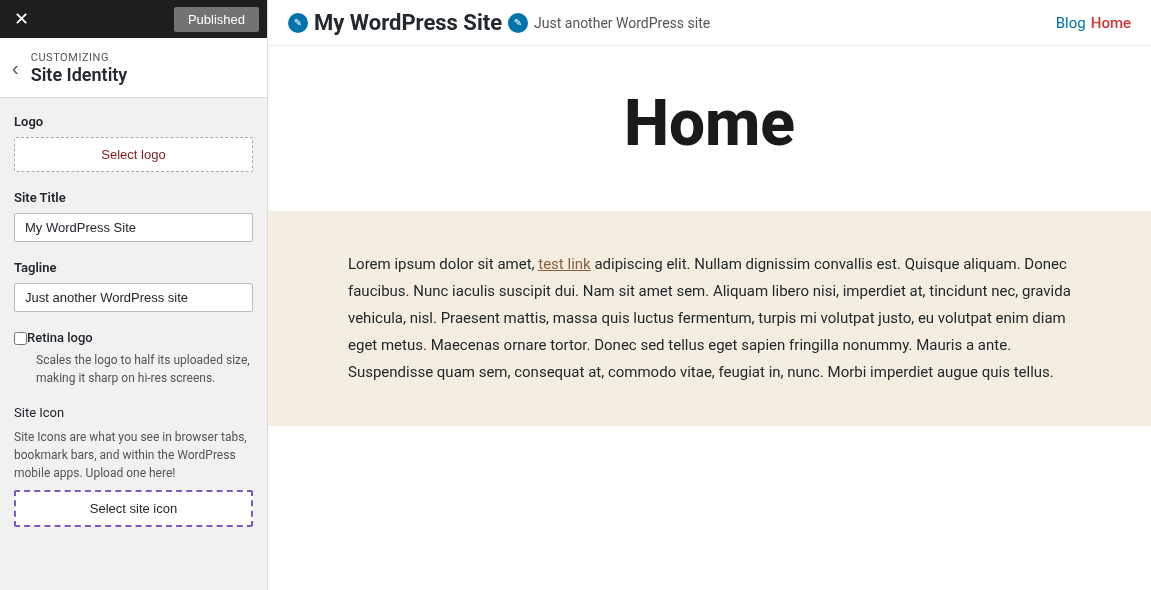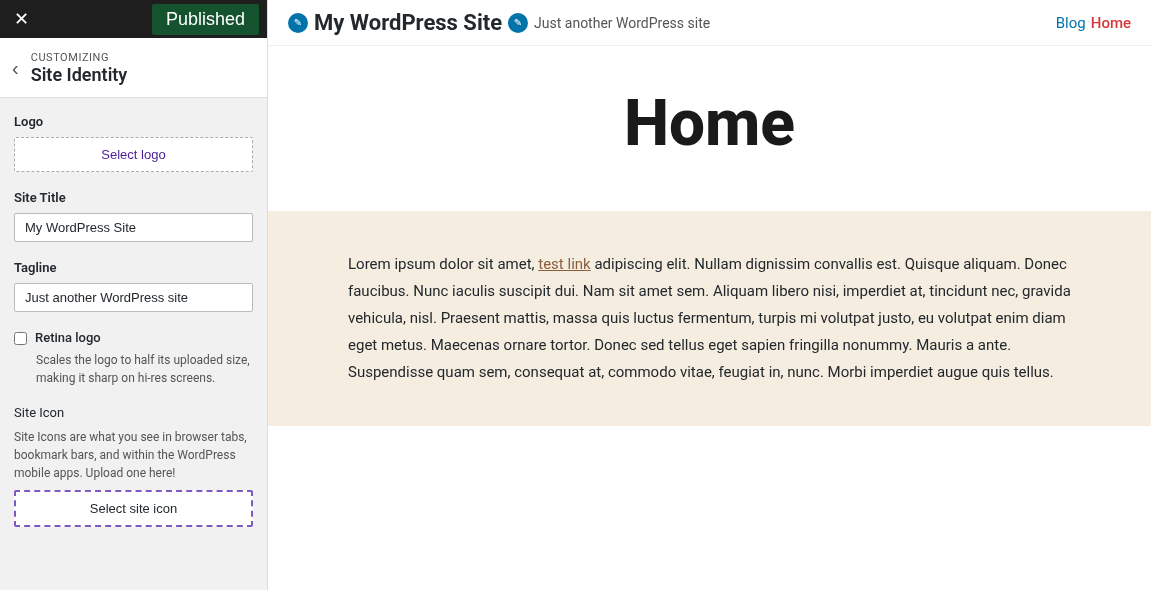--- a/index.html
+++ b/index.html
@@ -31,25 +31,25 @@
       background: none;
       border: none;
       color: #fff;
       font-size: 18px;
       cursor: pointer;
       padding: 4px 6px;
       line-height: 1;
     }
 
     .published-btn {
-      background: #14532d;
+      background: #737373;
       color: #fff;
       border: none;
       padding: 5px 14px;
-      font-size: 18px;
+      font-size: 13px;
       border-radius: 2px;
       cursor: pointer;
       font-weight: 500;
     }
 
     .nav-header {
       display: flex;
       align-items: center;
       background: #fff;
       border-bottom: 1px solid #ddd;
@@ -104,42 +104,42 @@
       display: block;
     }
 
     .select-logo-btn {
       display: block;
       width: 100%;
       background: #fff;
       border: 1px dashed #aaa;
       padding: 9px 12px;
       font-size: 13px;
-      color: #4c1d95;
+      color: #7f1d1d;
       cursor: pointer;
       text-align: center;
       border-radius: 2px;
     }
 
     .text-input {
       width: 100%;
       padding: 6px 10px;
       font-size: 13px;
       border: 1px solid #bbb;
       border-radius: 2px;
       background: #fff;
       color: #23282d;
       outline: none;
     }
 
     .checkbox-row {
       display: flex;
       align-items: flex-start;
       margin-bottom: 6px;
-      gap: 8px;
+      gap: 0;
     }
 
     .checkbox-row input[type="checkbox"] {
       margin-top: 2px;
       flex-shrink: 0;
     }
 
     .checkbox-label {
       font-size: 13px;
       color: #23282d;

